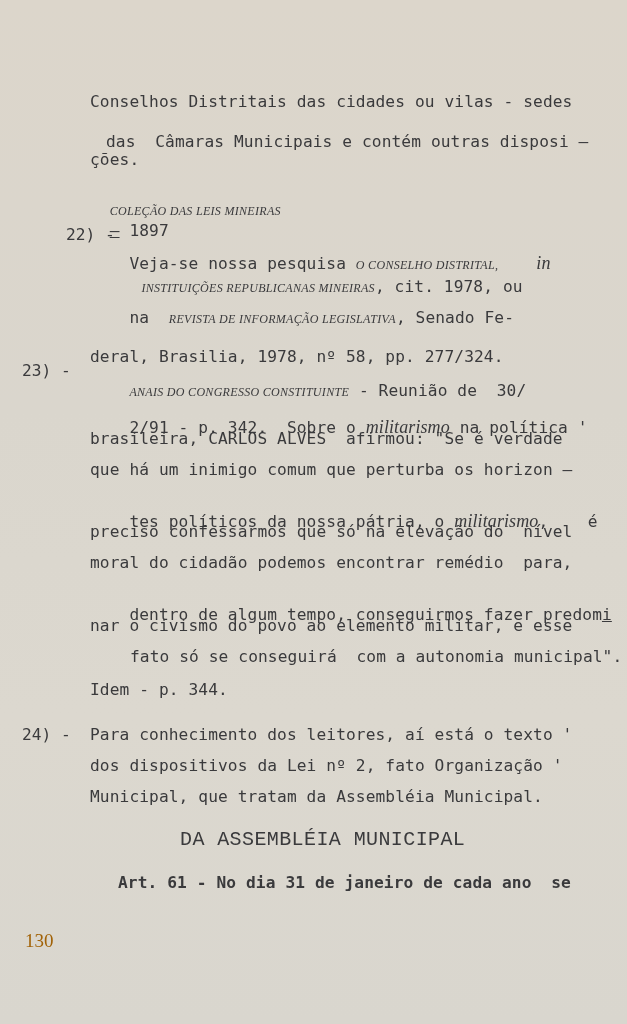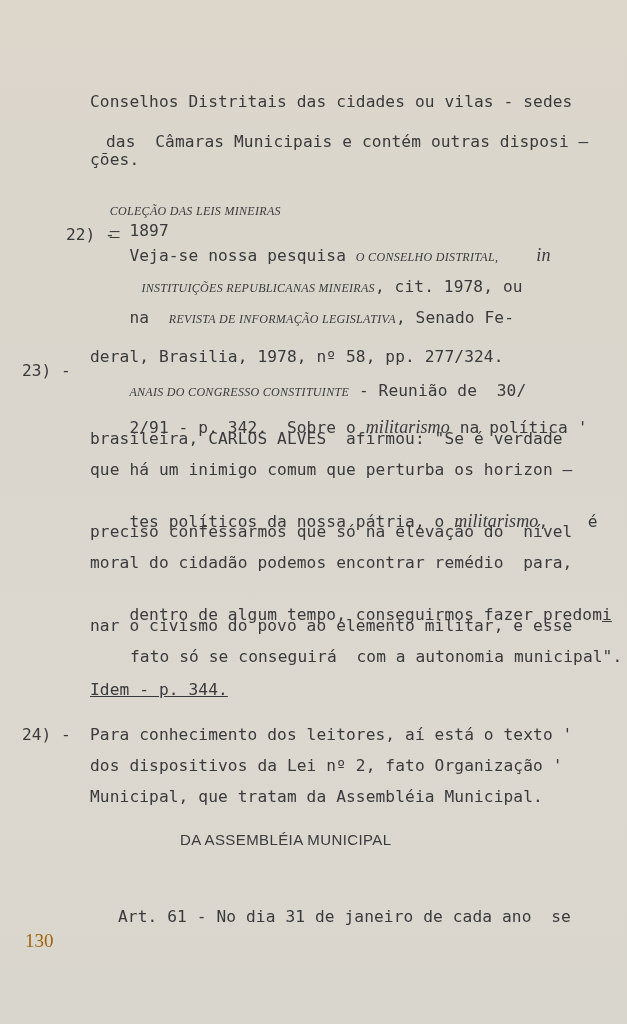--- a/index.html
+++ b/index.html
@@ -8,36 +8,36 @@
     background: linear-gradient(180deg, #dcd6cb 0%, #dad6cd 40%, #dcd8cf 70%, #d9d6ce 100%);
     color:#3a3a3c;
     font-family: "DejaVu Sans Mono", "Liberation Mono", monospace;
   }
   .ln { position:absolute; white-space:pre; font-size:16.2px; line-height:20px; letter-spacing:0.1px; }
   .it { font-family: "Liberation Serif", "DejaVu Serif", serif; font-style:italic; font-size:12px; letter-spacing:0.3px; }
   .sc { font-family: "Liberation Serif", "DejaVu Serif", serif; font-style:italic; font-size:18px; }
   .num { position:absolute; left:22px; font-size:16.2px; line-height:20px; white-space:pre; }
   .u { text-decoration: underline; }
   .pg { position:absolute; left:25px; top:930px; font-family:"Liberation Serif","DejaVu Serif",serif; font-size:19px; color:#a16207; }
-  .head { font-family: Liberation Sans, sans-serif; font-size:15px; letter-spacing:0.4px; }
+  .head { font-family: Liberation Mono, monospace; font-size:20px; letter-spacing:0.4px; }
 </style>
 </head>
 <body>
 
 <div class="ln" style="left:90px;top:92px;">Conselhos Distritais das cidades ou vilas - sedes</div>
 <div class="ln" style="left:106px;top:121px;margin-top:11px;">das  Câmaras Municipais e contém outras disposi –</div>
 <div class="ln" style="left:90px;top:150px;">ções.</div>
 <div class="ln" style="left:90px;top:180px;">
   <span class="it">COLEÇÃO DAS LEIS MINEIRAS</span>
   <span class="u">–</span><span> 1897</span>
 </div>
 
 <div>
   <div class="num" style="top:225px;margin-left:44px;"><span>22)</span> <span>-</span></div>
-  <div class="ln" style="left:90px;top:225px;">
+  <div class="ln" style="left:90px;top:233px;">
     <span>Veja-se nossa pesquisa </span><span class="it">O CONSELHO DISTRITAL,</span><span style="display:inline-block;width:38px;"></span><span class="sc">in</span>
   </div>
   <div class="ln" style="left:102px;top:257px;">
     <span class="it">INSTITUIÇÕES REPUBLICANAS MINEIRAS</span><span>, cit. 1978, ou</span>
   </div>
   <div class="ln" style="left:90px;top:288px;">
     <span>na  </span><span class="it">REVISTA DE INFORMAÇÃO LEGISLATIVA</span><span>, Senado Fe-</span>
   </div>
   <div class="ln" style="left:90px;top:319px;margin-top:28px;">deral, Brasilia, 1978, nº 58, pp. 277/324.</div>
 </div>
@@ -55,25 +55,25 @@
   <div class="ln" style="left:90px;top:491px;">
     <span>tes políticos da nossa pátria, o </span><span class="sc">militarismo</span><span>,    é</span>
   </div>
   <div class="ln" style="left:90px;top:522px;">preciso confessarmos que só na elevação do  nível</div>
   <div class="ln" style="left:90px;top:553px;">moral do cidadão podemos encontrar remédio  para,</div>
   <div class="ln" style="left:90px;top:585px;">
     <span>dentro de algum tempo, conseguirmos fazer predom</span><span class="u">i</span>
   </div>
   <div class="ln" style="left:90px;top:616px;">nar o civismo do povo ao elemento militar, e esse</div>
   <div class="ln" style="left:90px;top:647px;margin-left:40px;">fato só se conseguirá  com a autonomia municipal".</div>
-  <div class="ln" style="left:90px;top:680px;text-decoration:underline;">Idem - p. 344.</div>
+  <div class="ln" style="left:90px;top:680px;">Idem - p. 344.</div>
 </div>
 
 <div>
   <div class="num" style="top:725px;"><span>24)</span> <span>-</span></div>
   <div class="ln" style="left:90px;top:725px;">Para conhecimento dos leitores, aí está o texto '</div>
   <div class="ln" style="left:90px;top:756px;">dos dispositivos da Lei nº 2, fato Organização '</div>
   <div class="ln" style="left:90px;top:787px;">Municipal, que tratam da Assembléia Municipal.</div>
   <div class="ln head" style="left:180px;top:830px;">DA ASSEMBLÉIA MUNICIPAL</div>
-  <div class="ln" style="left:118px;top:907px;">Art. 61 - No dia 31 de janeiro de cada ano  se</div>
+  <div class="ln" style="left:118px;top:873px;font-weight:bold;">Art. 61 - No dia 31 de janeiro de cada ano  se</div>
 </div>
 
 <div class="pg">130</div>
 
 </body></html>

